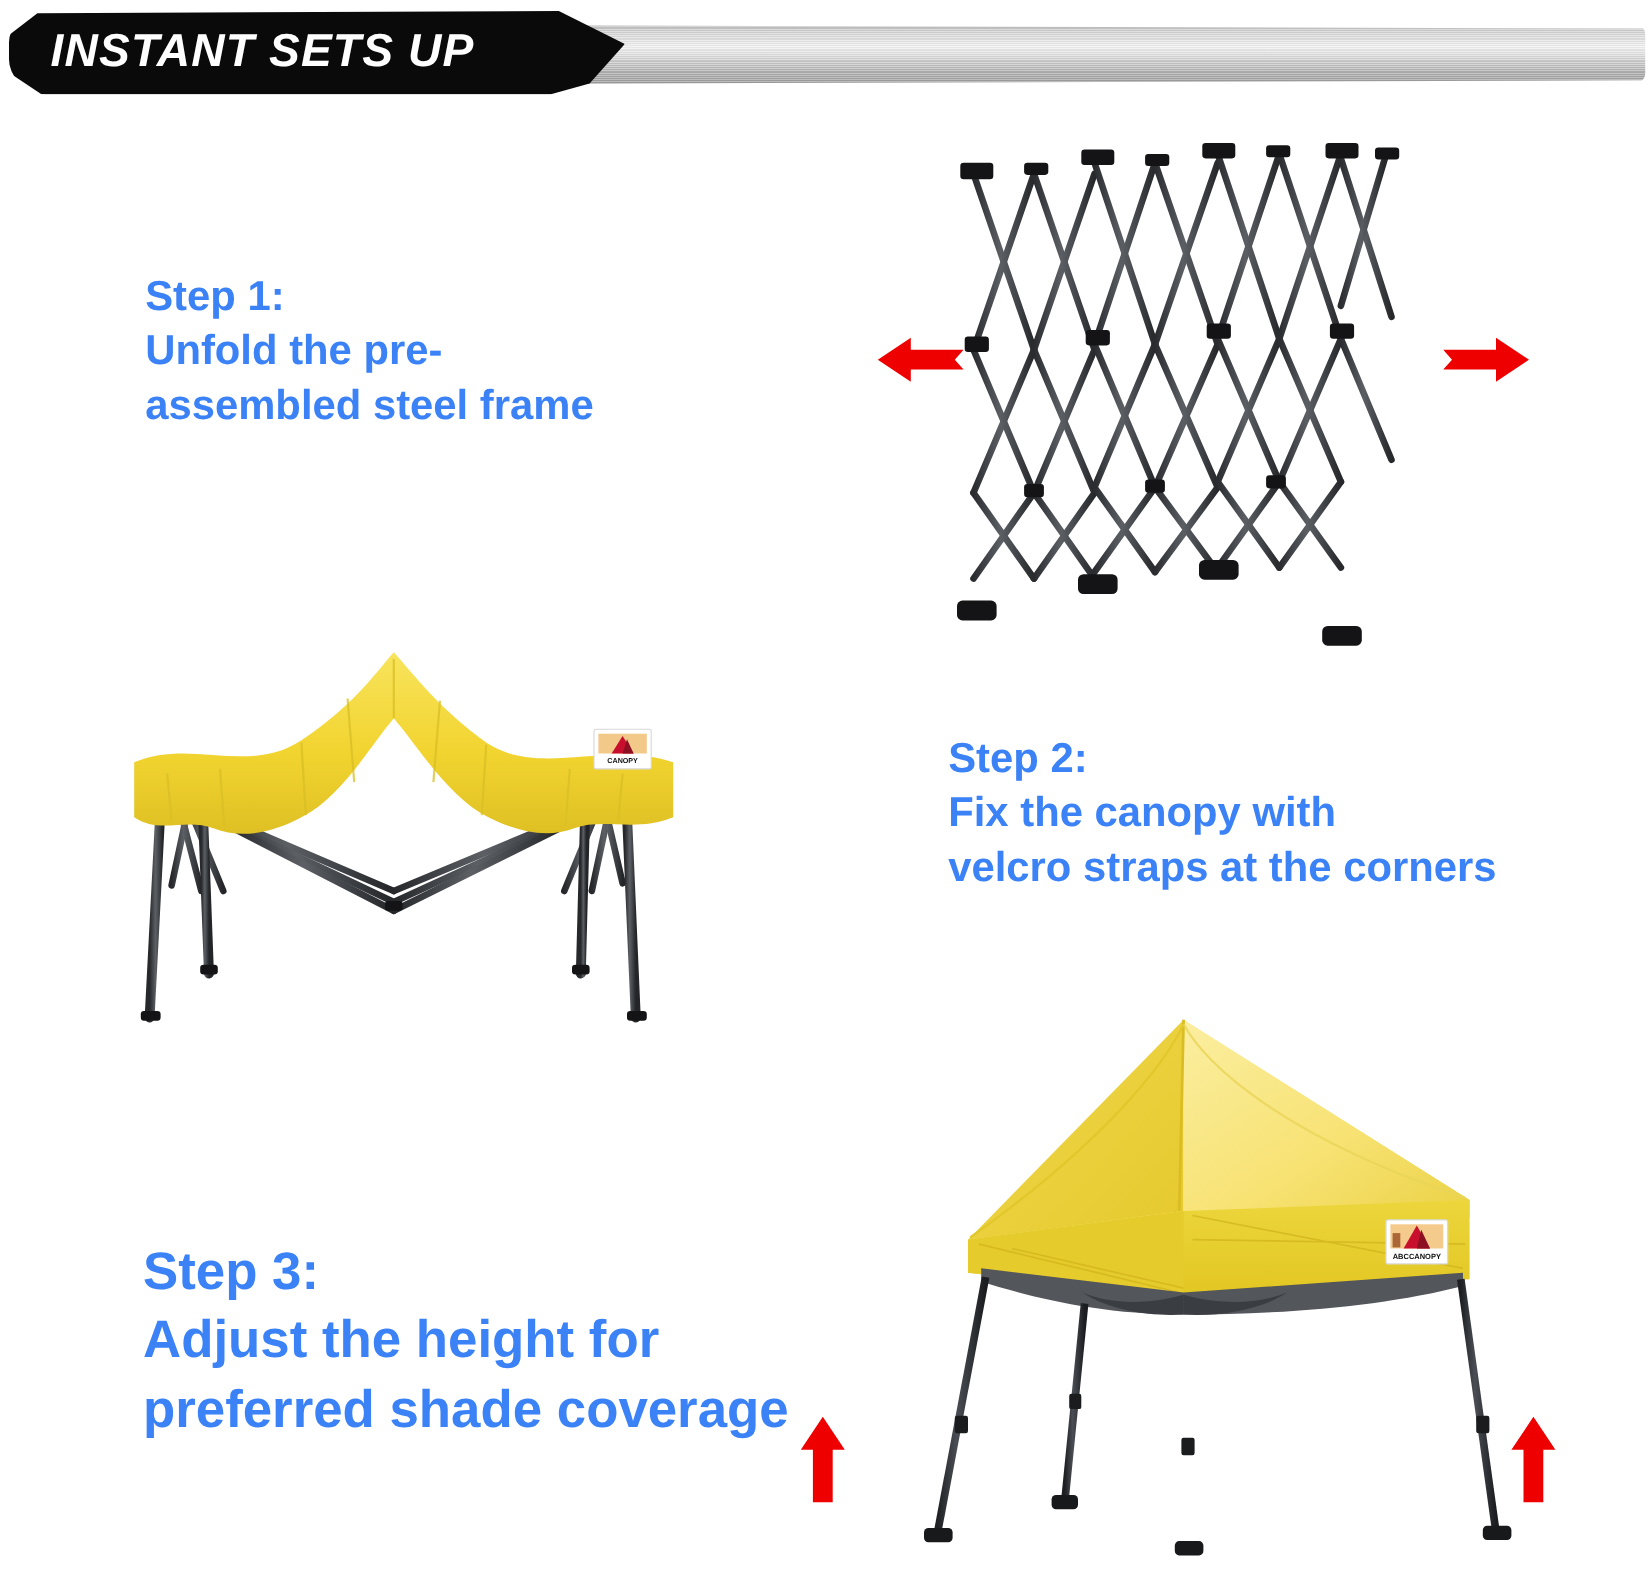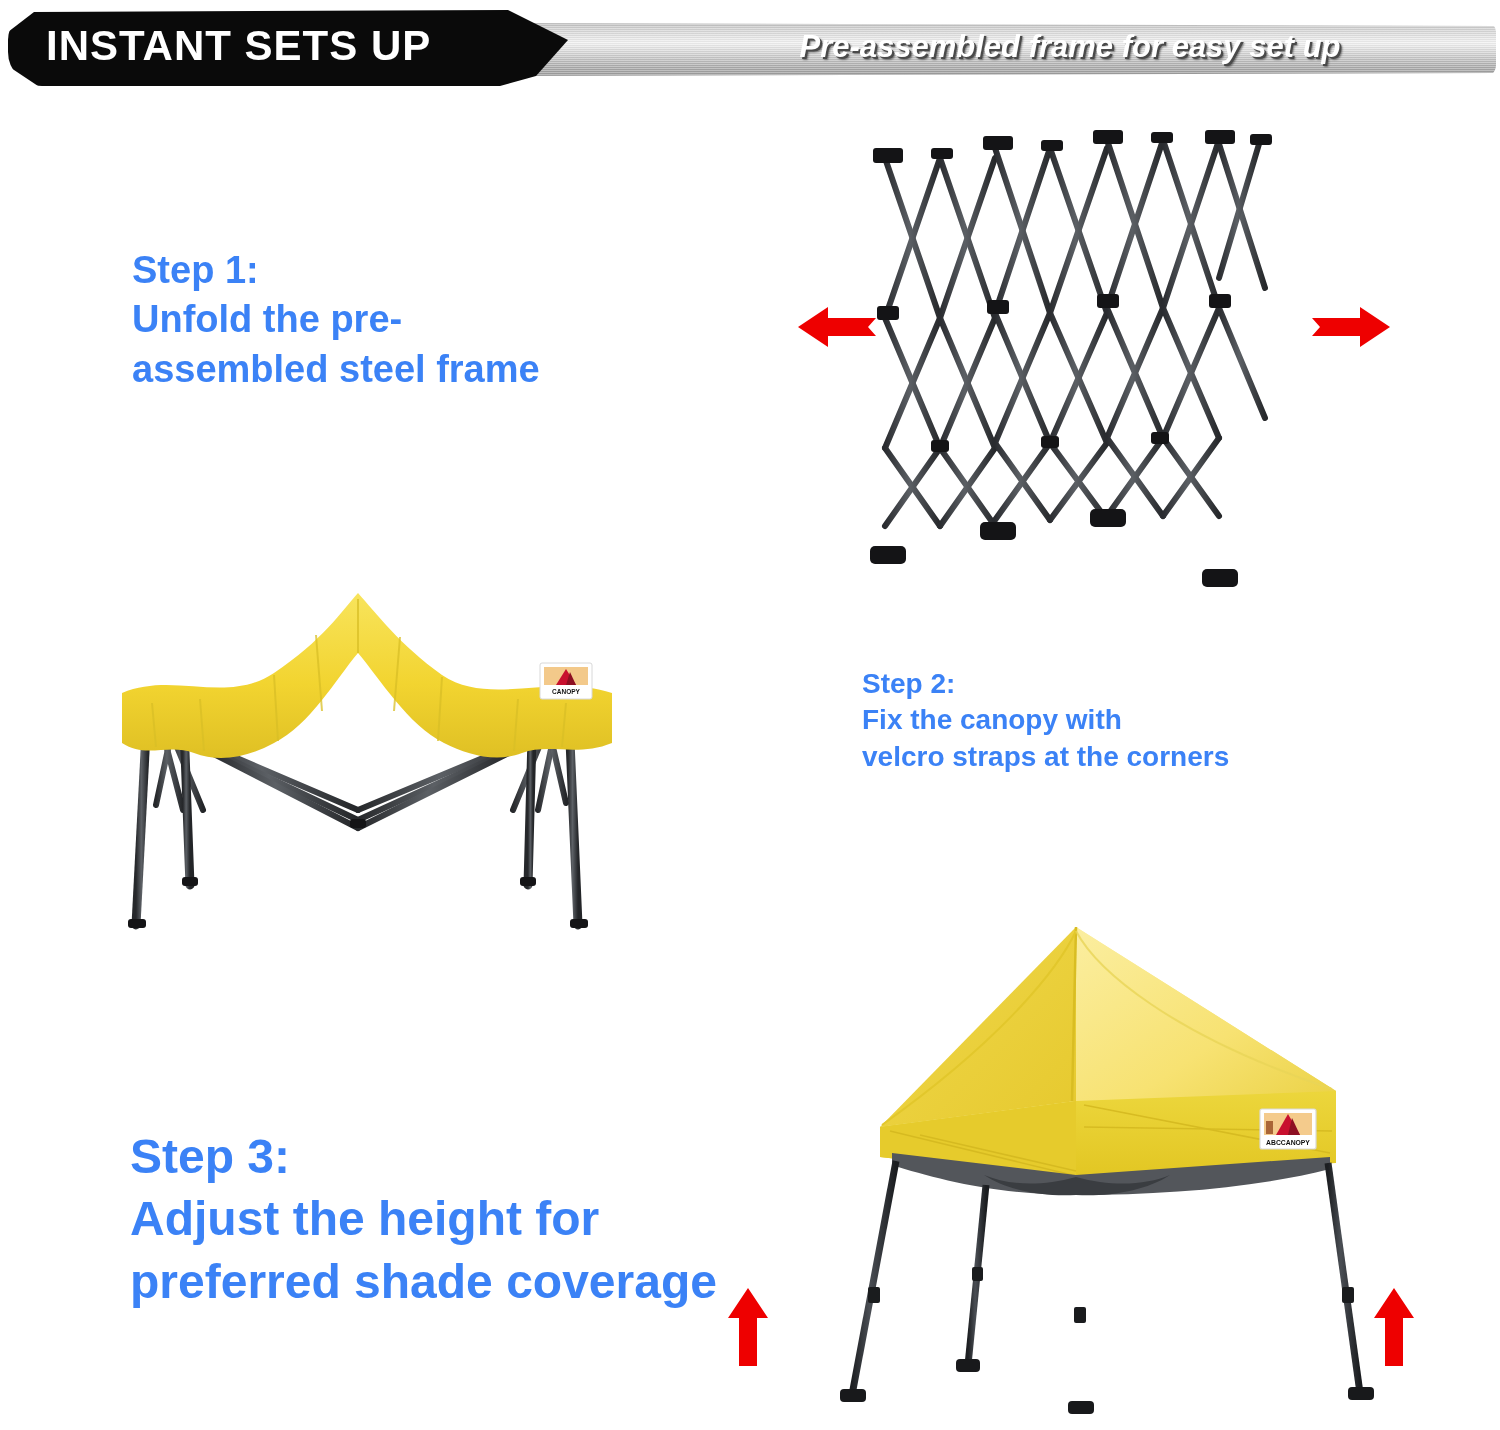--- a/index.html
+++ b/index.html
@@ -13,31 +13,31 @@
       #dcdcdc 52%,#c2c2c2 68%,#a9a9a9 84%,#9a9a9a 100%);
     border-radius:3px 10px 12px 3px;
     clip-path:polygon(0 0,100% 4px,100% calc(100% - 4px),0 100%);}
   #silver-bar::after{content:"";position:absolute;inset:0;
     background:repeating-linear-gradient(180deg,rgba(255,255,255,.30) 0 1px,rgba(0,0,0,.045) 1px 2px);
     border-radius:inherit;pointer-events:none;}
   #black-tab{position:absolute;left:8px;top:2px;width:560px;height:76px;background:#0a0a0a;
     border-radius:30px 0 0 34px;
     clip-path:polygon(0 22px,26px 2px,500px 0,560px 30px,528px 66px,492px 76px,30px 76px,0 56px);}
   #banner-title{position:absolute;left:46px;top:14px;width:480px;
-    font-size:42px;font-weight:bold;color:#fff;
+    font-size:42px;font-weight:bold;font-style:italic;color:#fff;
     letter-spacing:1px;white-space:nowrap;}
   #banner-subtitle{position:absolute;left:660px;top:21px;width:820px;
     font-size:31px;font-weight:bold;font-style:italic;color:#fff;text-align:center;
     text-shadow:2px 2px 0 #4a4a4a,3px 3px 2px rgba(0,0,0,.45);white-space:nowrap;}
 
   
   .step-text{position:absolute;color:#3b82f6;font-weight:bold;line-height:1.30;
              white-space:pre-line;}
   #step1-text{left:132px;top:246px;font-size:38px;}
-  #step2-text{left:862px;top:666px;font-size:28px;}
+  #step2-text{left:862px;top:666px;font-size:38px;}
   #step3-text{left:130px;top:1126px;font-size:48px;}
 
   
   .arrow-h{position:absolute;width:78px;height:44px;}
   .arrow-v{position:absolute;width:44px;height:78px;}
   .arrow-h svg,.arrow-v svg{width:100%;height:100%;display:block;}
 
   
   .illus{position:absolute;}
   #frame-illus{left:845px;top:118px;width:430px;height:470px;}
@@ -45,21 +45,20 @@
   #tent-illus{left:740px;top:895px;width:660px;height:520px;}
   .illus svg{width:100%;height:100%;display:block;overflow:visible;}
 </style>
 </head>
 <body>
 
 <div id="header">
   <div id="silver-bar"></div>
   <div id="black-tab"></div>
   <div id="banner-title">INSTANT SETS UP</div>
-  <div id="banner-subtitle">Pre-assembled frame for easy set up</div>
 </div>
 
 <div class="step-text" id="step1-text">Step 1:
 Unfold the pre-
 assembled steel frame</div>
 
 <div class="arrow-h" style="left:798px;top:305px;">
   <svg viewBox="0 0 78 44">
       <path d="M0 22 L30 2 L30 13 L78 13 L70 22 L78 31 L30 31 L30 42 Z" fill="#ee0000"></path>
     </svg>

